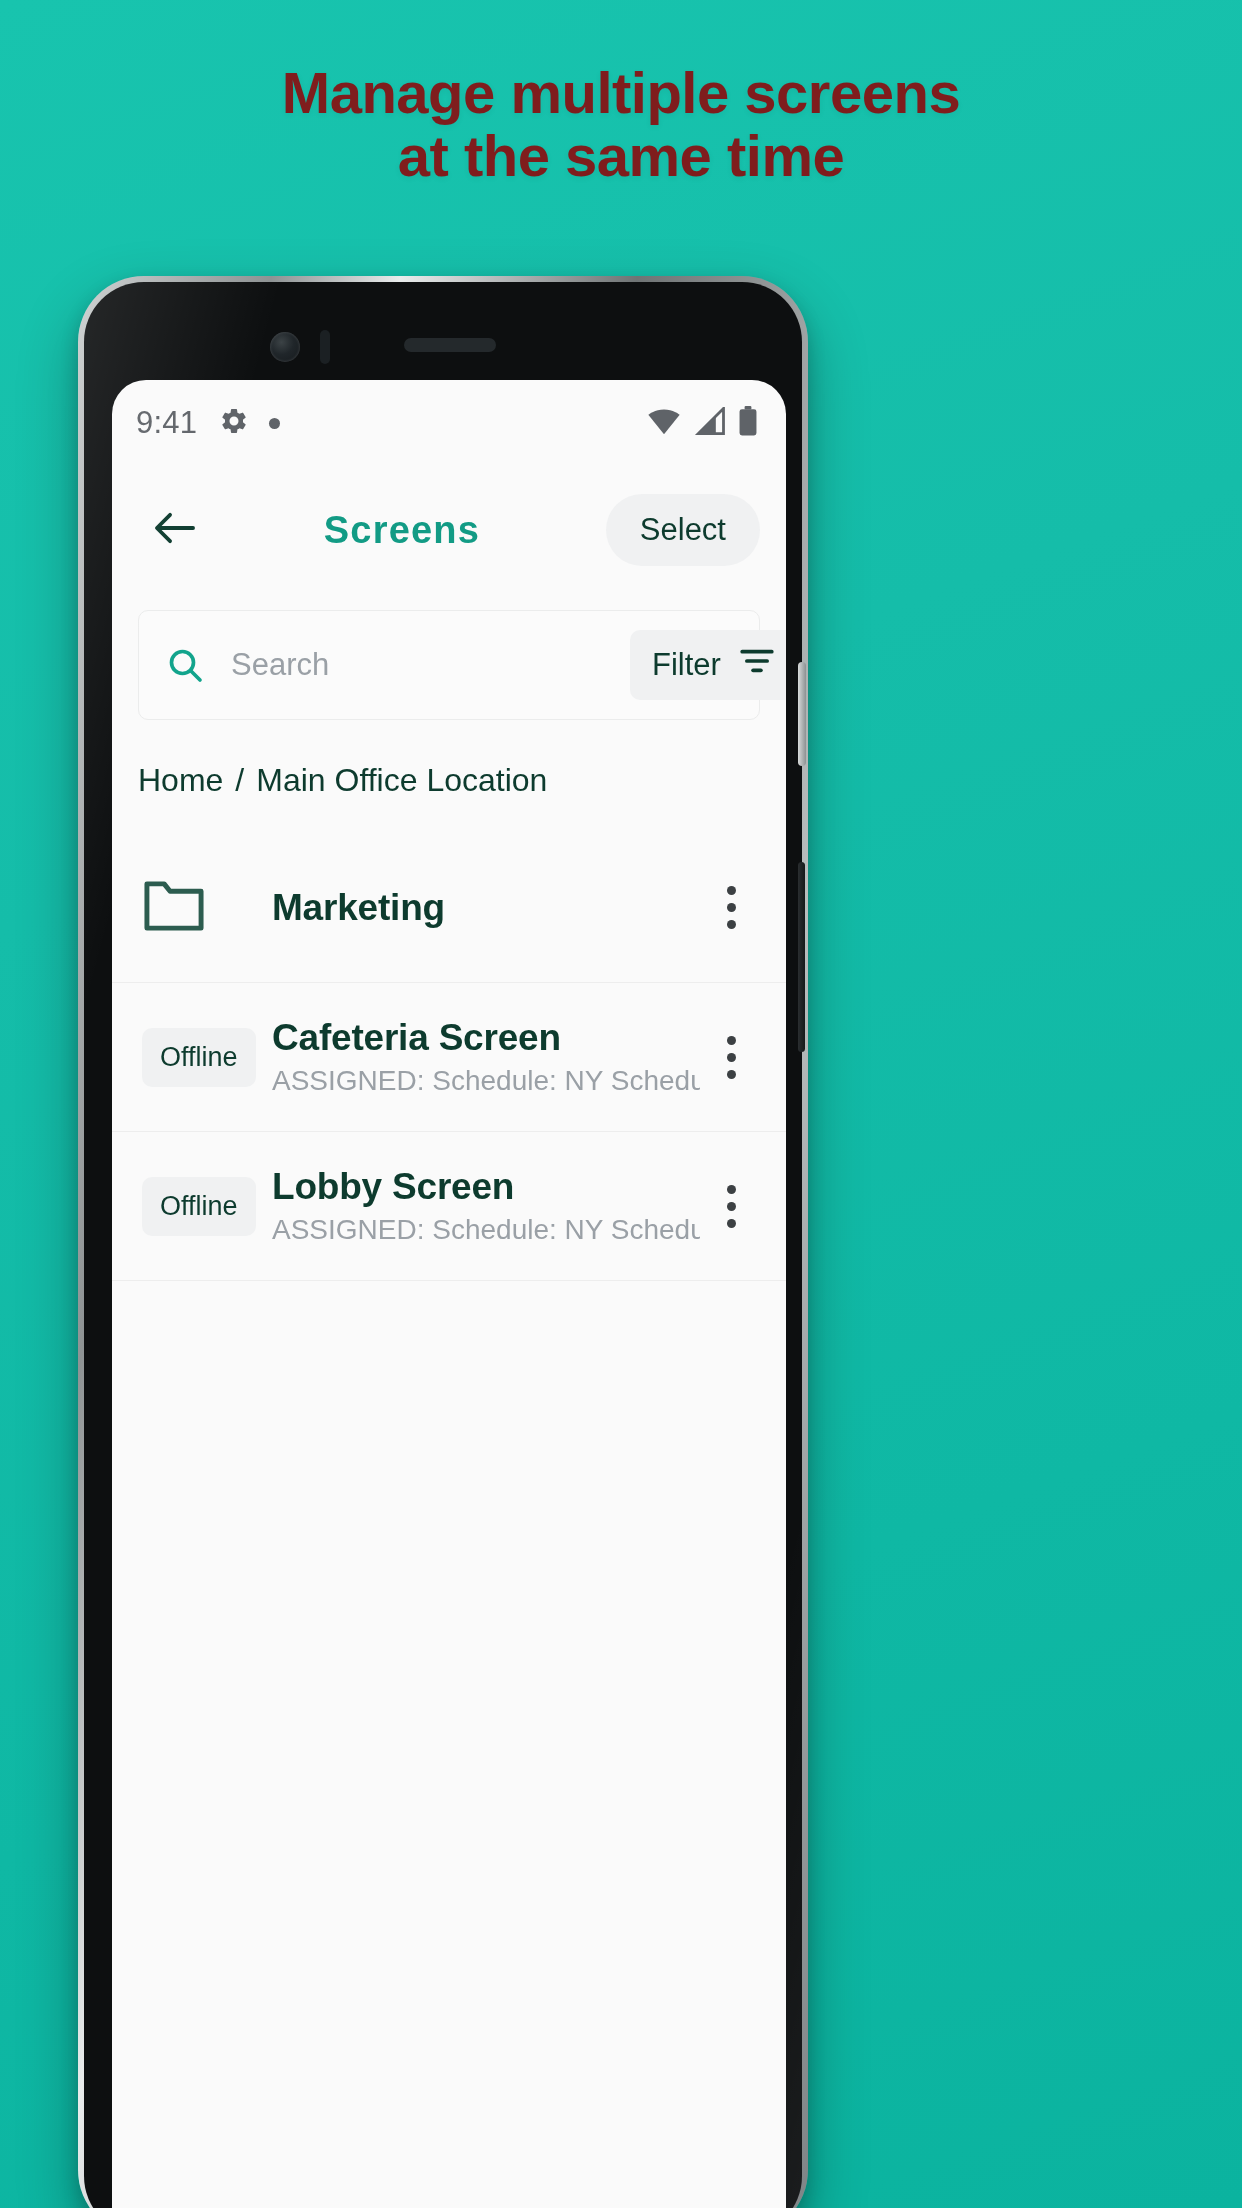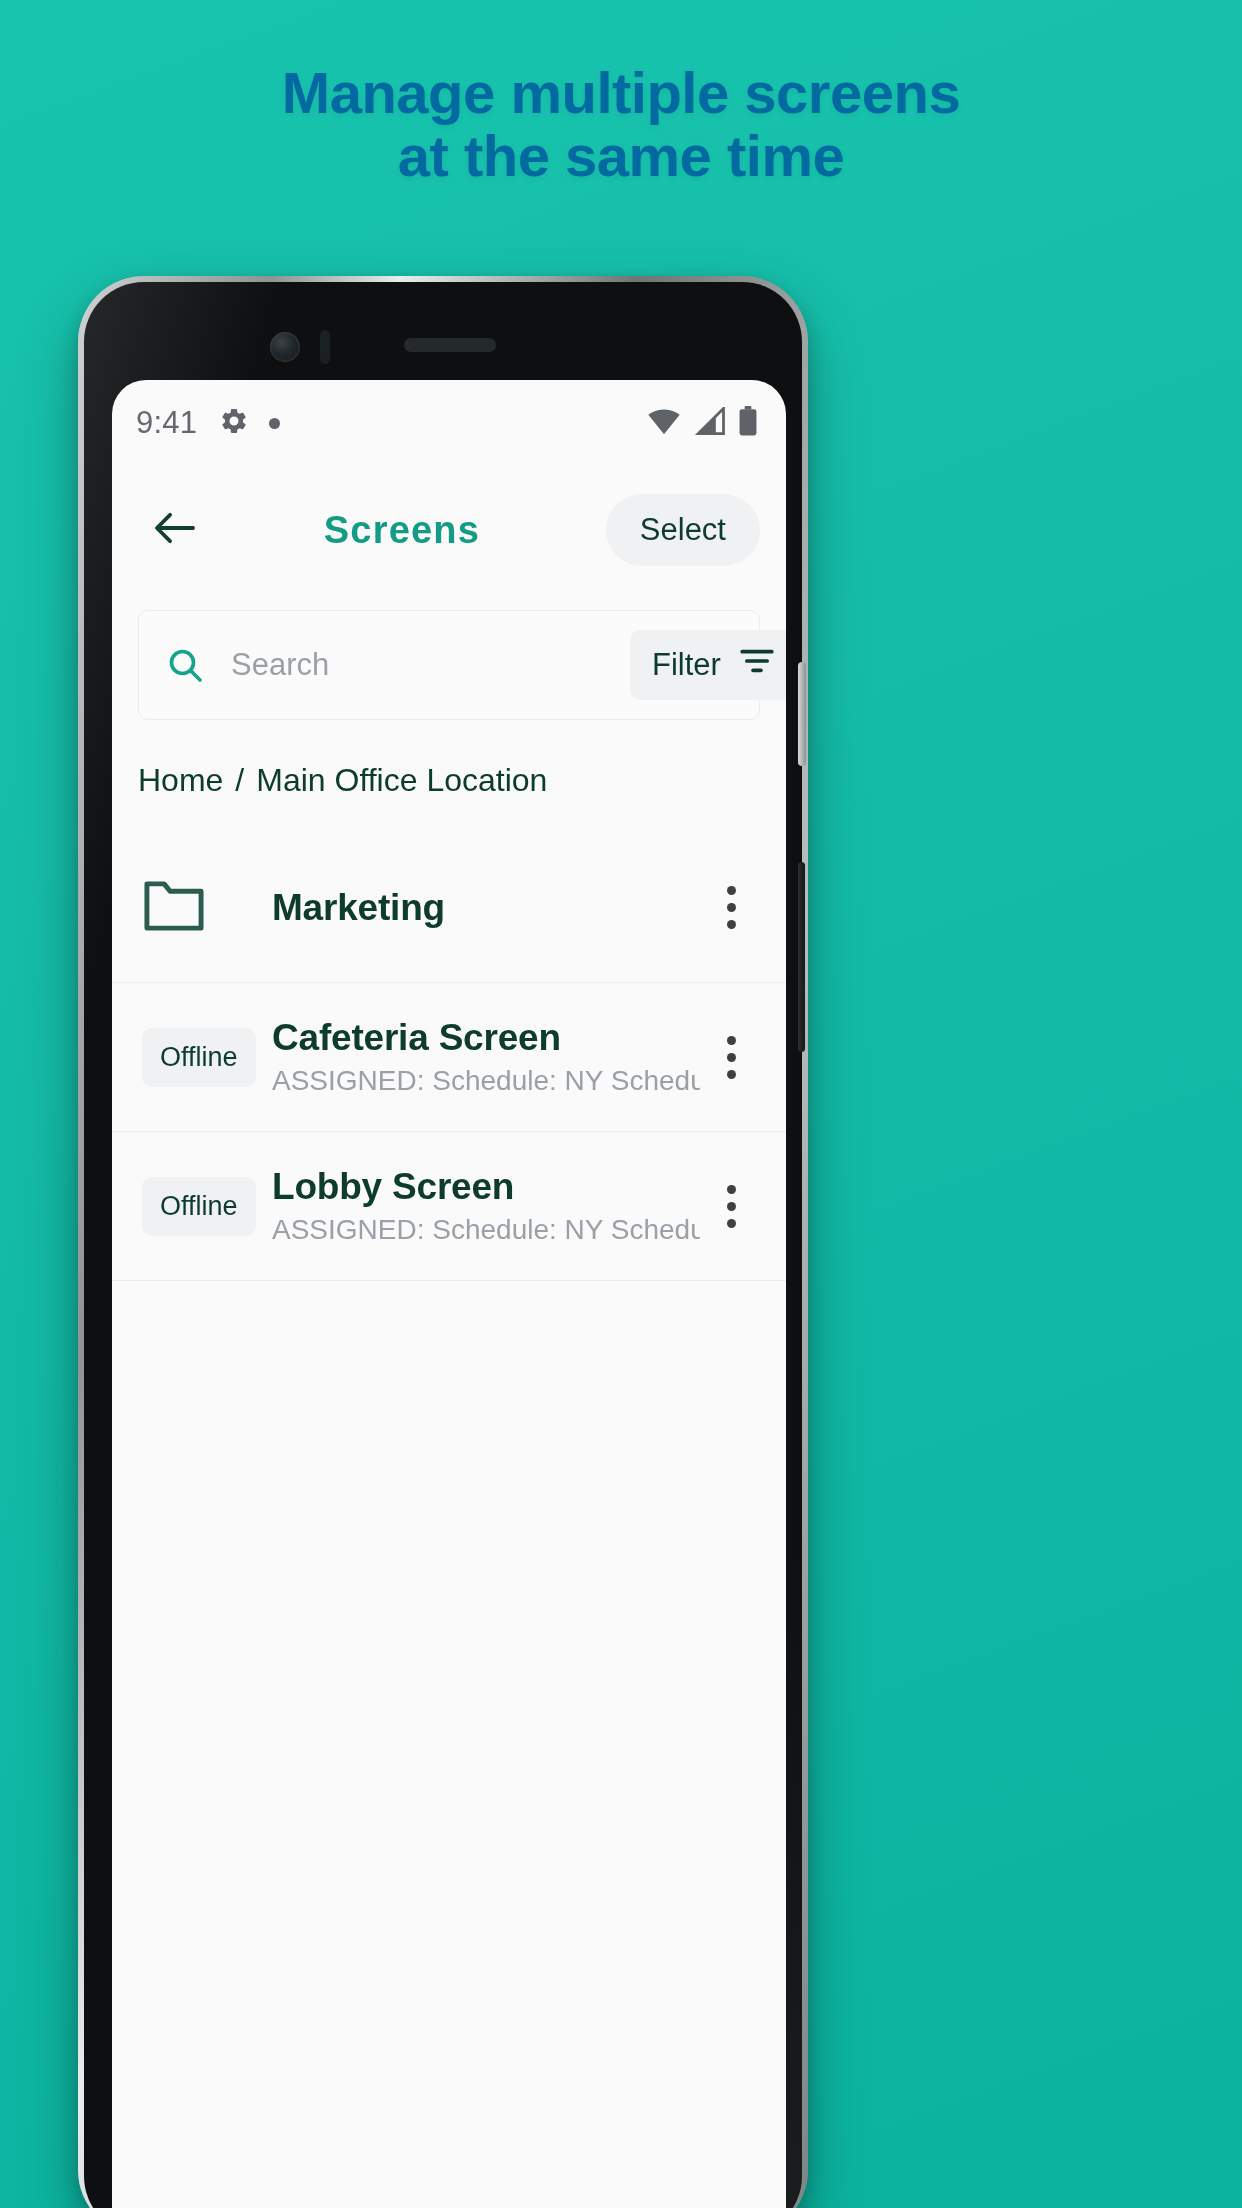--- a/index.html
+++ b/index.html
@@ -16,21 +16,21 @@
     position: relative;
   }
 
   
   .headline {
     position: absolute;
     top: 62px;
     left: 0;
     width: 100%;
     text-align: center;
-    color: #0369a1;
+    color: #7f1d1d;
     font-weight: 700;
     font-size: 58px;
     line-height: 1.08;
     letter-spacing: -0.5px;
     text-shadow: 0 2px 6px rgba(0,0,0,0.06);
   }
   .headline .line { display: block; }
 
   
   .phone {

